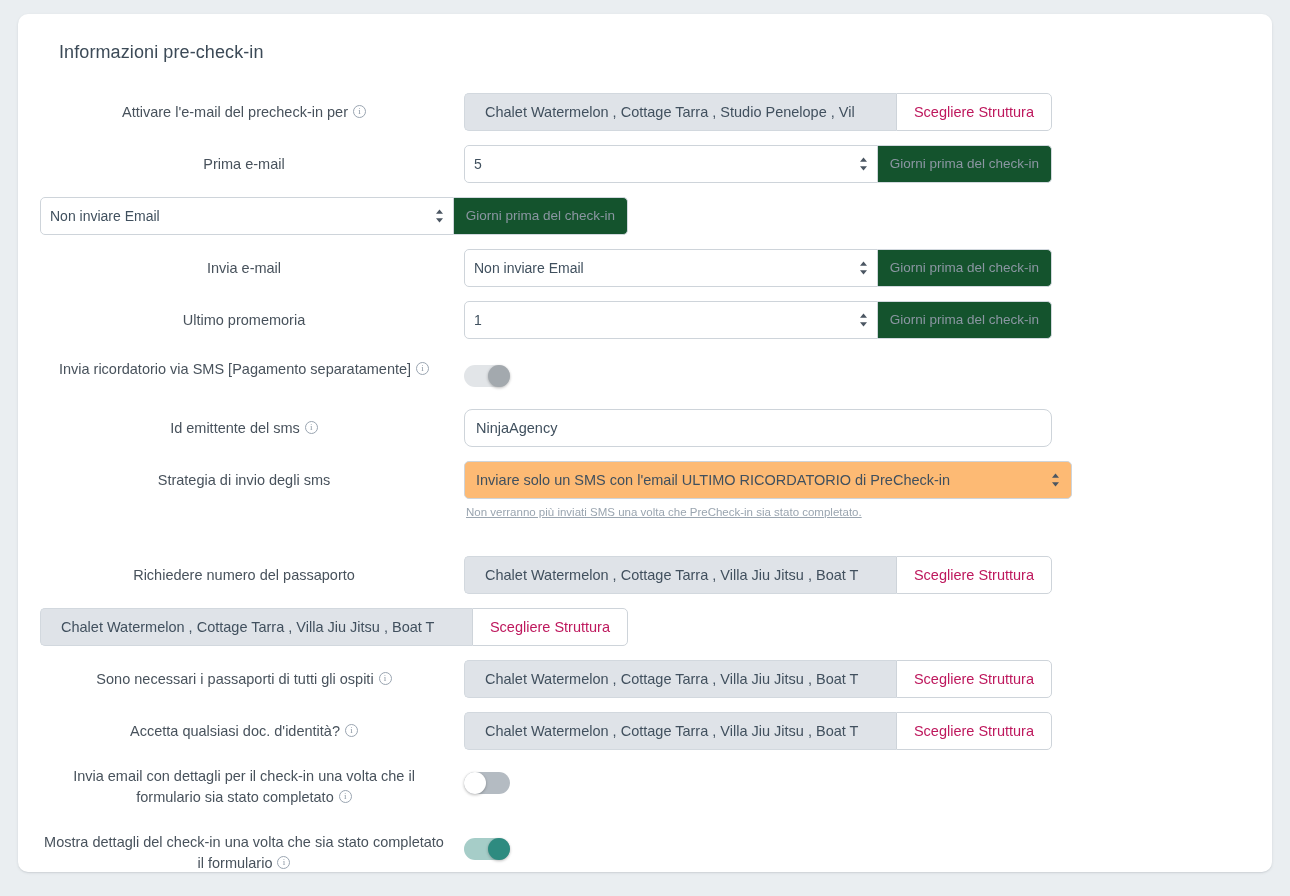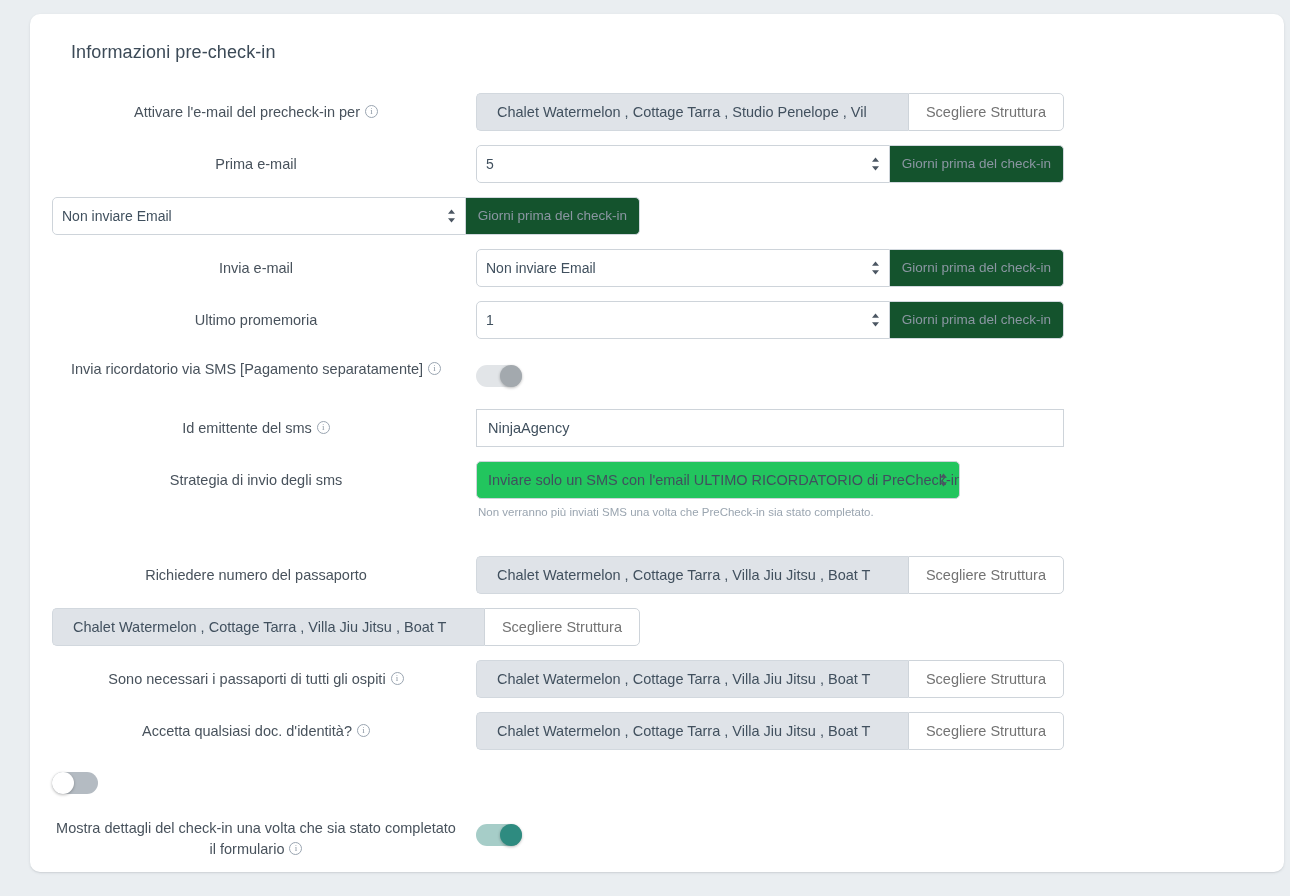--- a/index.html
+++ b/index.html
@@ -17,21 +17,20 @@
     padding: 14px 18px 24px 18px;
   }
   .card {
     background: #ffffff;
     border-radius: 10px;
     box-shadow: 0 1px 3px rgba(40,50,60,.10), 0 1px 1px rgba(40,50,60,.06);
     width: 100%;
     height: 858px;
     padding: 22px 26px 20px 22px;
     overflow: hidden;
-    margin-left: 12px;
   }
   .card-title {
     font-size: 18px;
     color: #3c4a57;
     font-weight: 400;
     letter-spacing: .1px;
     margin: 6px 0 0 19px;
   }
 
   
@@ -97,21 +96,21 @@
   }
   .btn-choose {
     flex: 0 0 auto;
     background: #ffffff;
     border: 1px solid #ced4da;
     border-radius: 0 5px 5px 0;
     height: 38px;
     line-height: 36px;
     padding: 0 17px;
     font-size: 14.5px;
-    color: #737373;
+    color: #be185d;
     cursor: pointer;
     white-space: nowrap;
   }
 
   .select-ctl {
     flex: 1 1 auto;
     min-width: 0;
     height: 38px;
     background: #ffffff;
     border: 1px solid #ced4da;
@@ -144,48 +143,49 @@
     font-size: 13.5px;
     color: #8b96a2;
     white-space: nowrap;
   }
 
   .text-input {
     width: 588px;
     height: 38px;
     background: #fff;
     border: 1px solid #ced4da;
-    border-radius: 0;
+    border-radius: 8px;
     padding: 0 11px;
     font-size: 14.5px;
     color: #40505e;
     line-height: 36px;
     font-family: "Liberation Sans", sans-serif;
   }
   .select-full {
-    width: 484px;
-    height: 38px;
-    background: #22c55e;
+    width: 608px;
+    height: 38px;
+    background: #fdba74;
     border: 1px solid #ced4da;
     border-radius: 5px;
     padding: 0 30px 0 11px;
     font-size: 14.5px;
     color: #40505e;
     line-height: 36px;
     position: relative;
     cursor: pointer;
     white-space: nowrap;
     overflow: hidden;
   }
   .select-full .stepper-arrows { right: 11px; }
   .help-text {
     font-size: 11.5px;
     color: #9aa5b0;
     margin-top: 7px;
     margin-left: 2px;
+    text-decoration: underline;
   }
 
   
   .toggle {
     width: 46px; height: 22px;
     border-radius: 11px;
     position: relative;
     cursor: pointer;
     margin-top: 8px;
     display: block;
@@ -357,20 +357,21 @@
         <div class="label-col"><span>Accetta qualsiasi doc. d'identità?</span><span class="info-icon"></span></div>
         <div class="field-col">
           <div class="input-group">
             <div class="multiselect">Chalet Watermelon , Cottage Tarra , Villa Jiu Jitsu , Boat T</div>
             <div class="btn-choose">Scegliere Struttura</div>
           </div>
         </div>
       </div>
 
       <div class="row" style="margin-top:14px; margin-bottom:22px;">
+        <div class="label-col two-line"><span>Invia email con dettagli per il check-in una volta che il formulario sia stato completato</span><span class="info-icon"></span></div>
         <div class="field-col">
           <div class="toggle off">
               <span class="knob"></span>
             </div>
         </div>
       </div>
 
       <div class="row">
         <div class="label-col two-line"><span>Mostra dettagli del check-in una volta che sia stato completato il formulario</span><span class="info-icon"></span></div>
         <div class="field-col">

